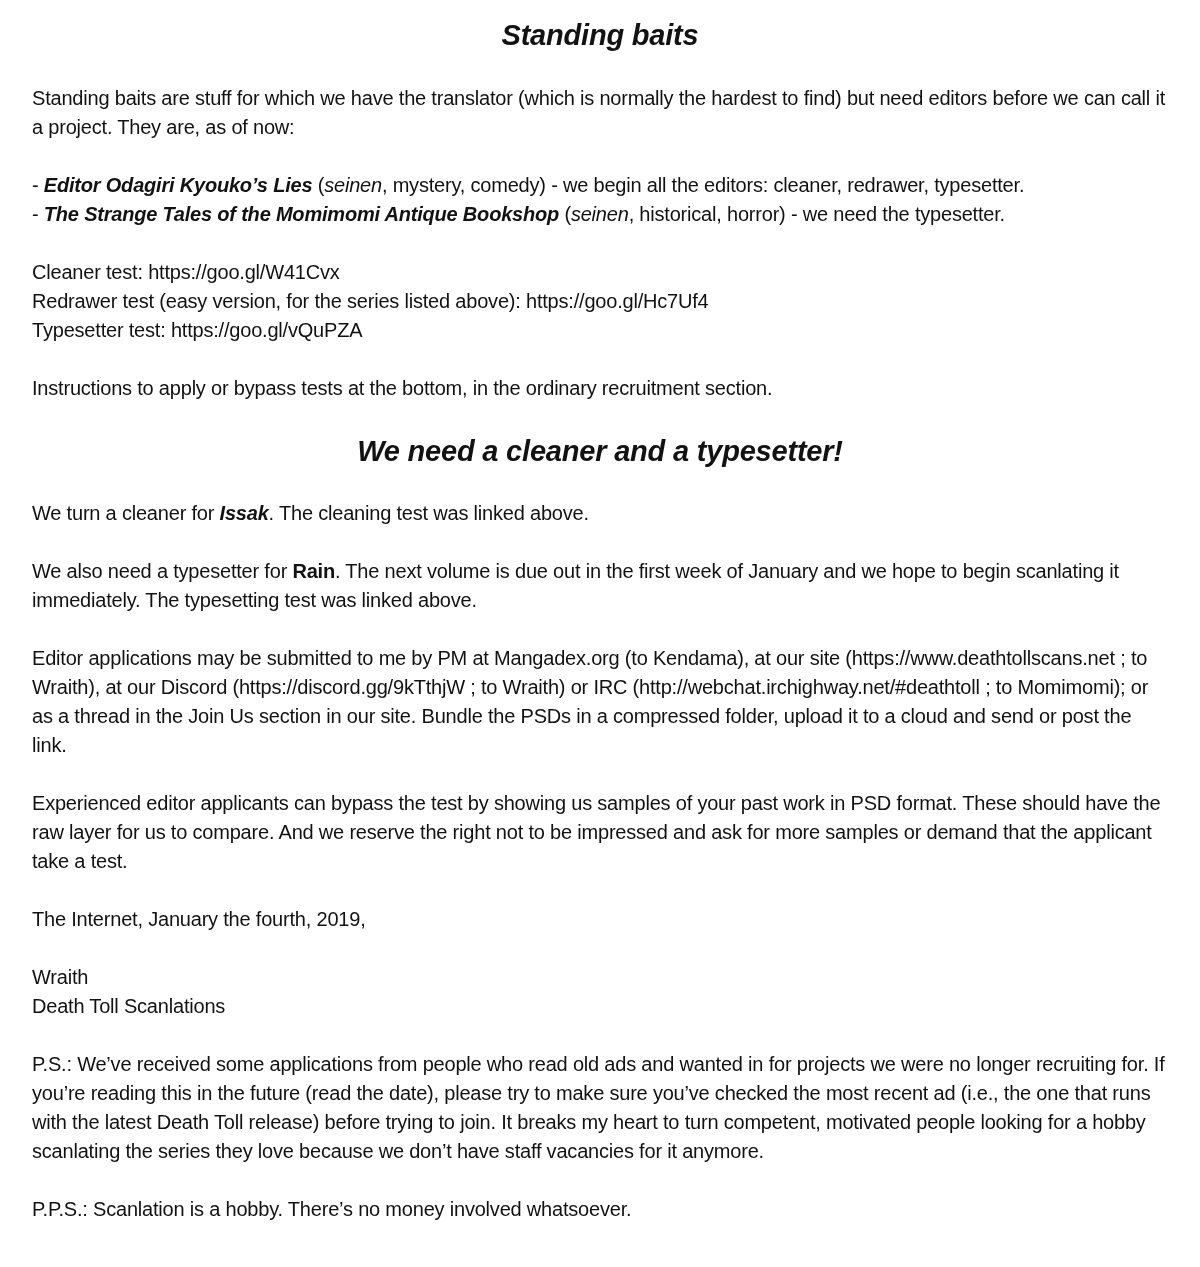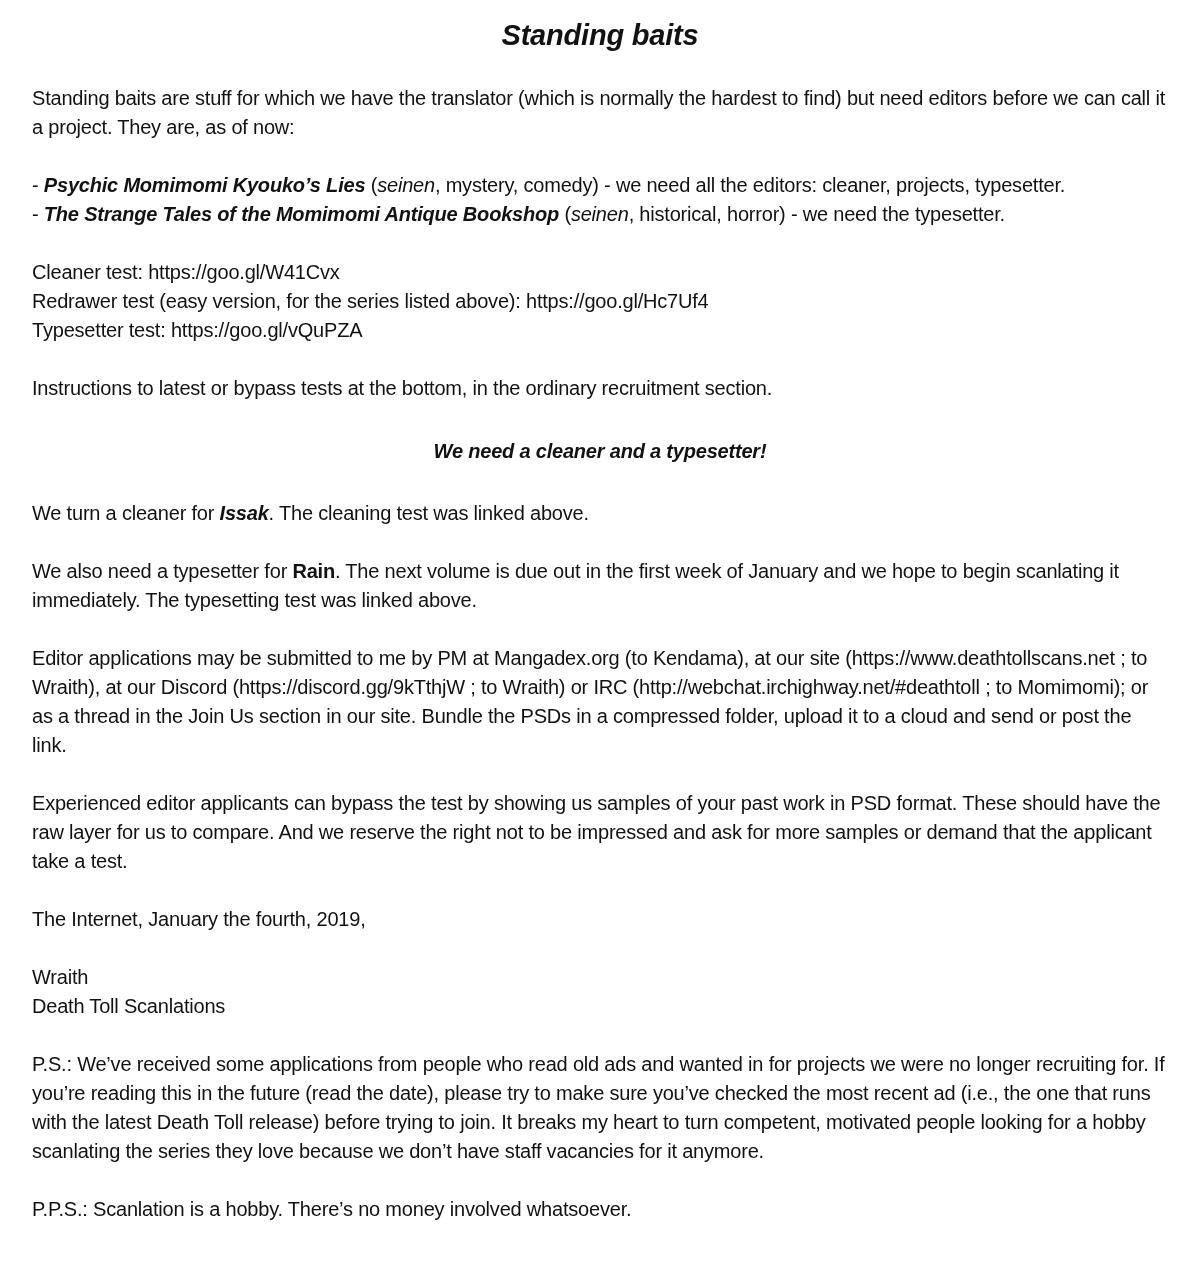--- a/index.html
+++ b/index.html
@@ -22,21 +22,21 @@
   h1.doc-title {
     text-align: center;
     font-size: 29px;
     line-height: 38px;
     font-weight: bold;
     font-style: italic;
     margin: 14px 0 30px 0;
   }
   h2.section-title {
     text-align: center;
-    font-size: 20px;
+    font-size: 29px;
     line-height: 38px;
     font-weight: bold;
     font-style: italic;
     margin: 29px 0;
   }
   p, .para {
     margin: 29px 12px;
   }
   .right {
   }
@@ -47,31 +47,31 @@
 </head>
 <body>
 
 <div class="doc">
 
   <h1 class="doc-title">Standing baits</h1>
 
   <p>Standing baits are stuff for which we have the translator (which is normally the hardest to find) but need editors before we can call it a project. They are, as of now:</p>
 
   <div class="para">
-    <div><span>- </span><span style="font-weight: bold; font-style: italic;">Psychic Momimomi Kyouko’s Lies</span><span> (</span><span style="font-style: italic;">seinen</span><span>, mystery, comedy) - we need all the editors: cleaner, projects, typesetter.</span></div>
+    <div><span>- </span><span style="font-weight: bold; font-style: italic;">Editor Odagiri Kyouko’s Lies</span><span> (</span><span style="font-style: italic;">seinen</span><span>, mystery, comedy) - we begin all the editors: cleaner, redrawer, typesetter.</span></div>
     <div><span>- </span><span style="font-weight: bold; font-style: italic;">The Strange Tales of the Momimomi Antique Bookshop</span><span> (</span><span style="font-style: italic;">seinen</span><span>, historical, horror) - we need the typesetter.</span></div>
   </div>
 
   <div class="para">
     <div>Cleaner test: https://goo.gl/W41Cvx</div>
     <div>Redrawer test (easy version, for the series listed above): https://goo.gl/Hc7Uf4</div>
     <div>Typesetter test: https://goo.gl/vQuPZA</div>
   </div>
 
-  <p>Instructions to latest or bypass tests at the bottom, in the ordinary recruitment section.</p>
+  <p>Instructions to apply or bypass tests at the bottom, in the ordinary recruitment section.</p>
 
   <h2 class="section-title">We need a cleaner and a typesetter!</h2>
 
   <p><span>We turn a cleaner for </span><span style="font-weight: bold; font-style: italic;">Issak</span><span>. The cleaning test was linked above.</span></p>
 
   <p><span>We also need a typesetter for </span><span style="font-weight: bold; ">Rain</span><span>. The next volume is due out in the first week of January and we hope to begin scanlating it immediately. The typesetting test was linked above.</span></p>
 
   <p>Editor applications may be submitted to me by PM at Mangadex.org (to Kendama), at our site (https://www.deathtollscans.net ; to Wraith), at our Discord (https://discord.gg/9kTthjW ; to Wraith) or IRC (http://webchat.irchighway.net/#deathtoll ; to Momimomi); or as a thread in the Join Us section in our site. Bundle the PSDs in a compressed folder, upload it to a cloud and send or post the link.</p>
 
   <p>Experienced editor applicants can bypass the test by showing us samples of your past work in PSD format. These should have the raw layer for us to compare. And we reserve the right not to be impressed and ask for more samples or demand that the applicant take a test.</p>

